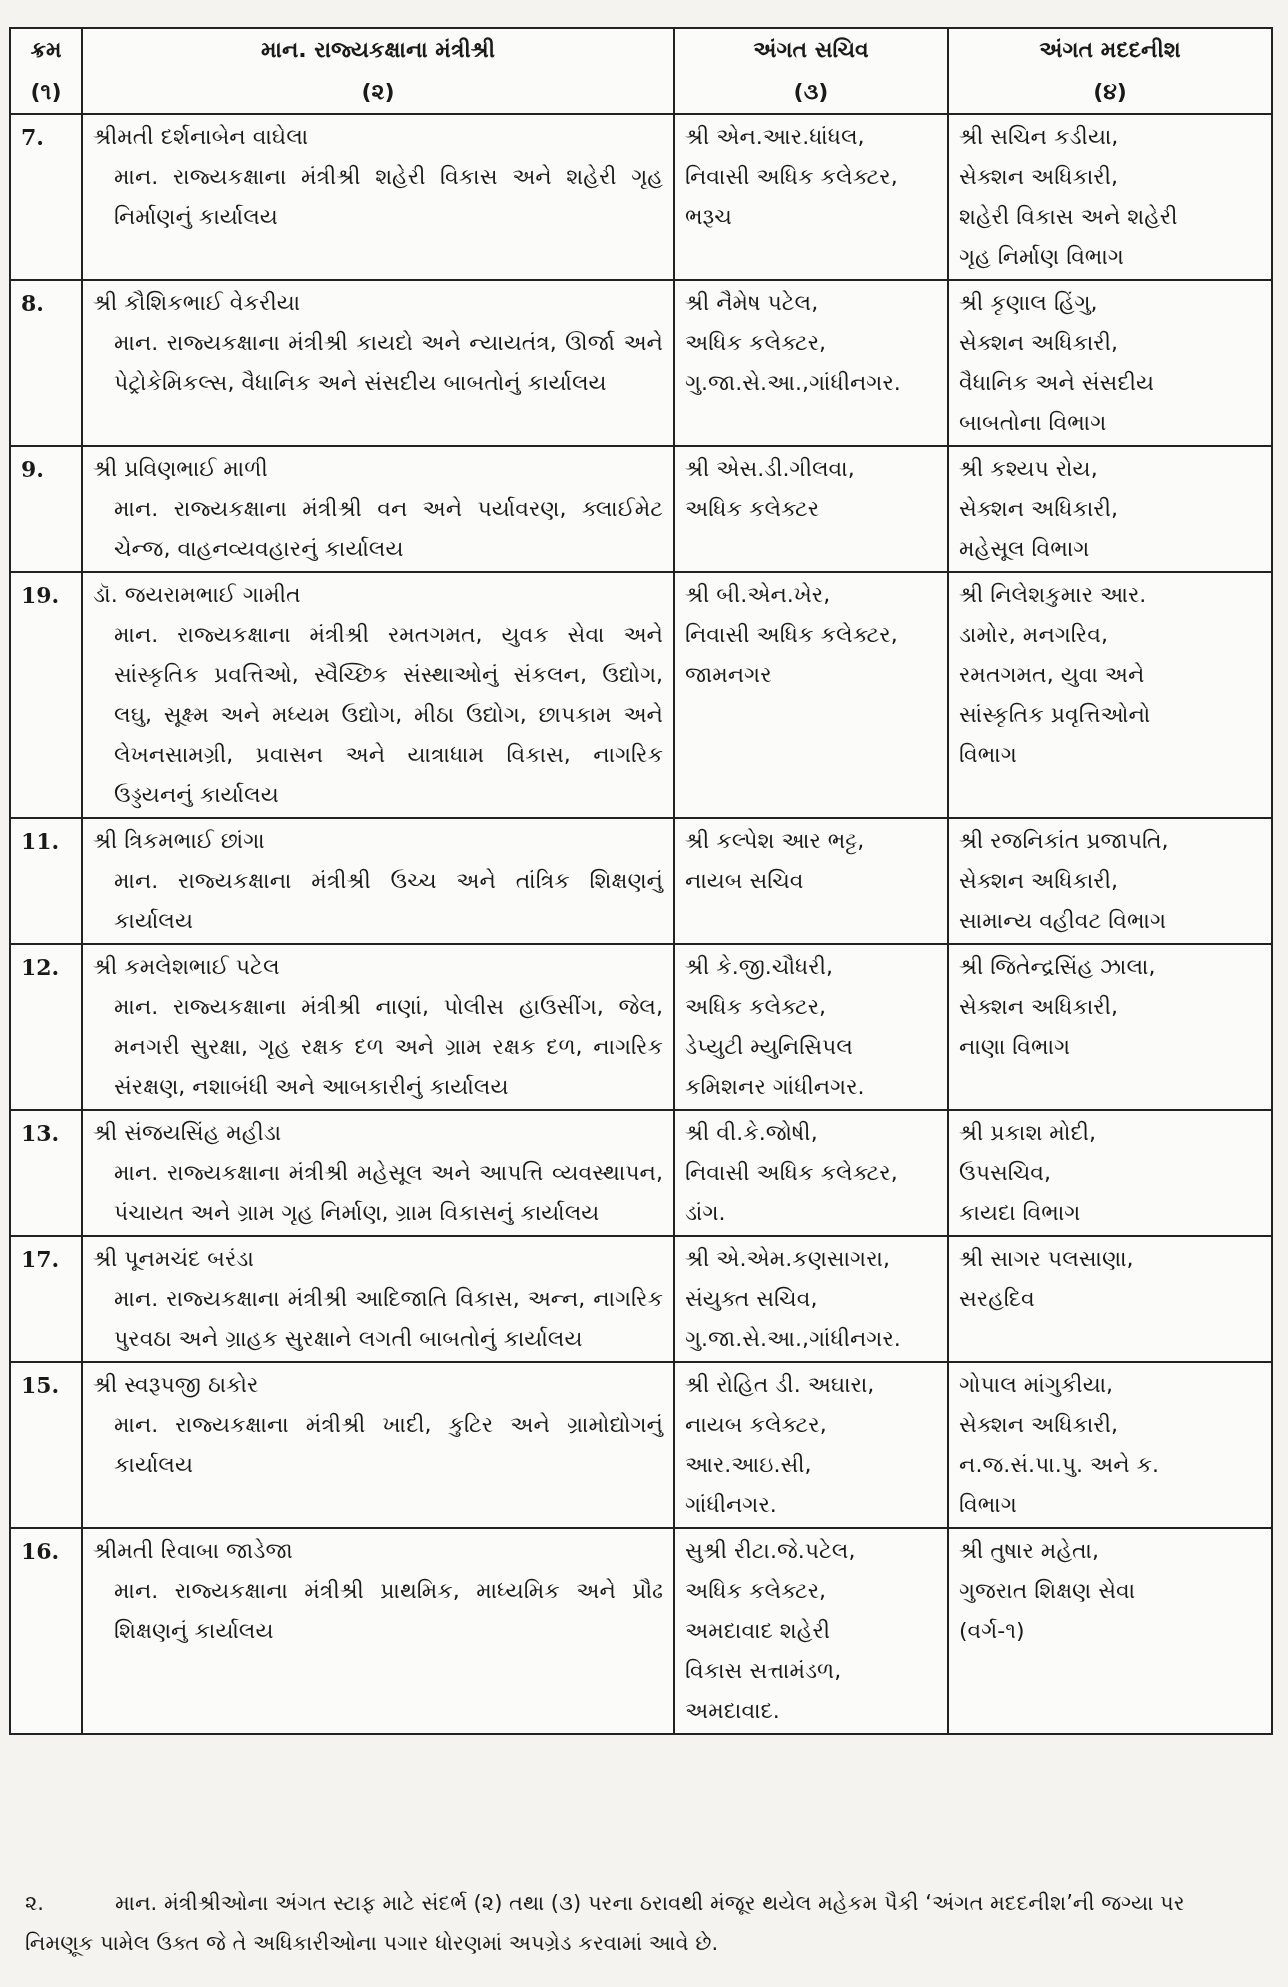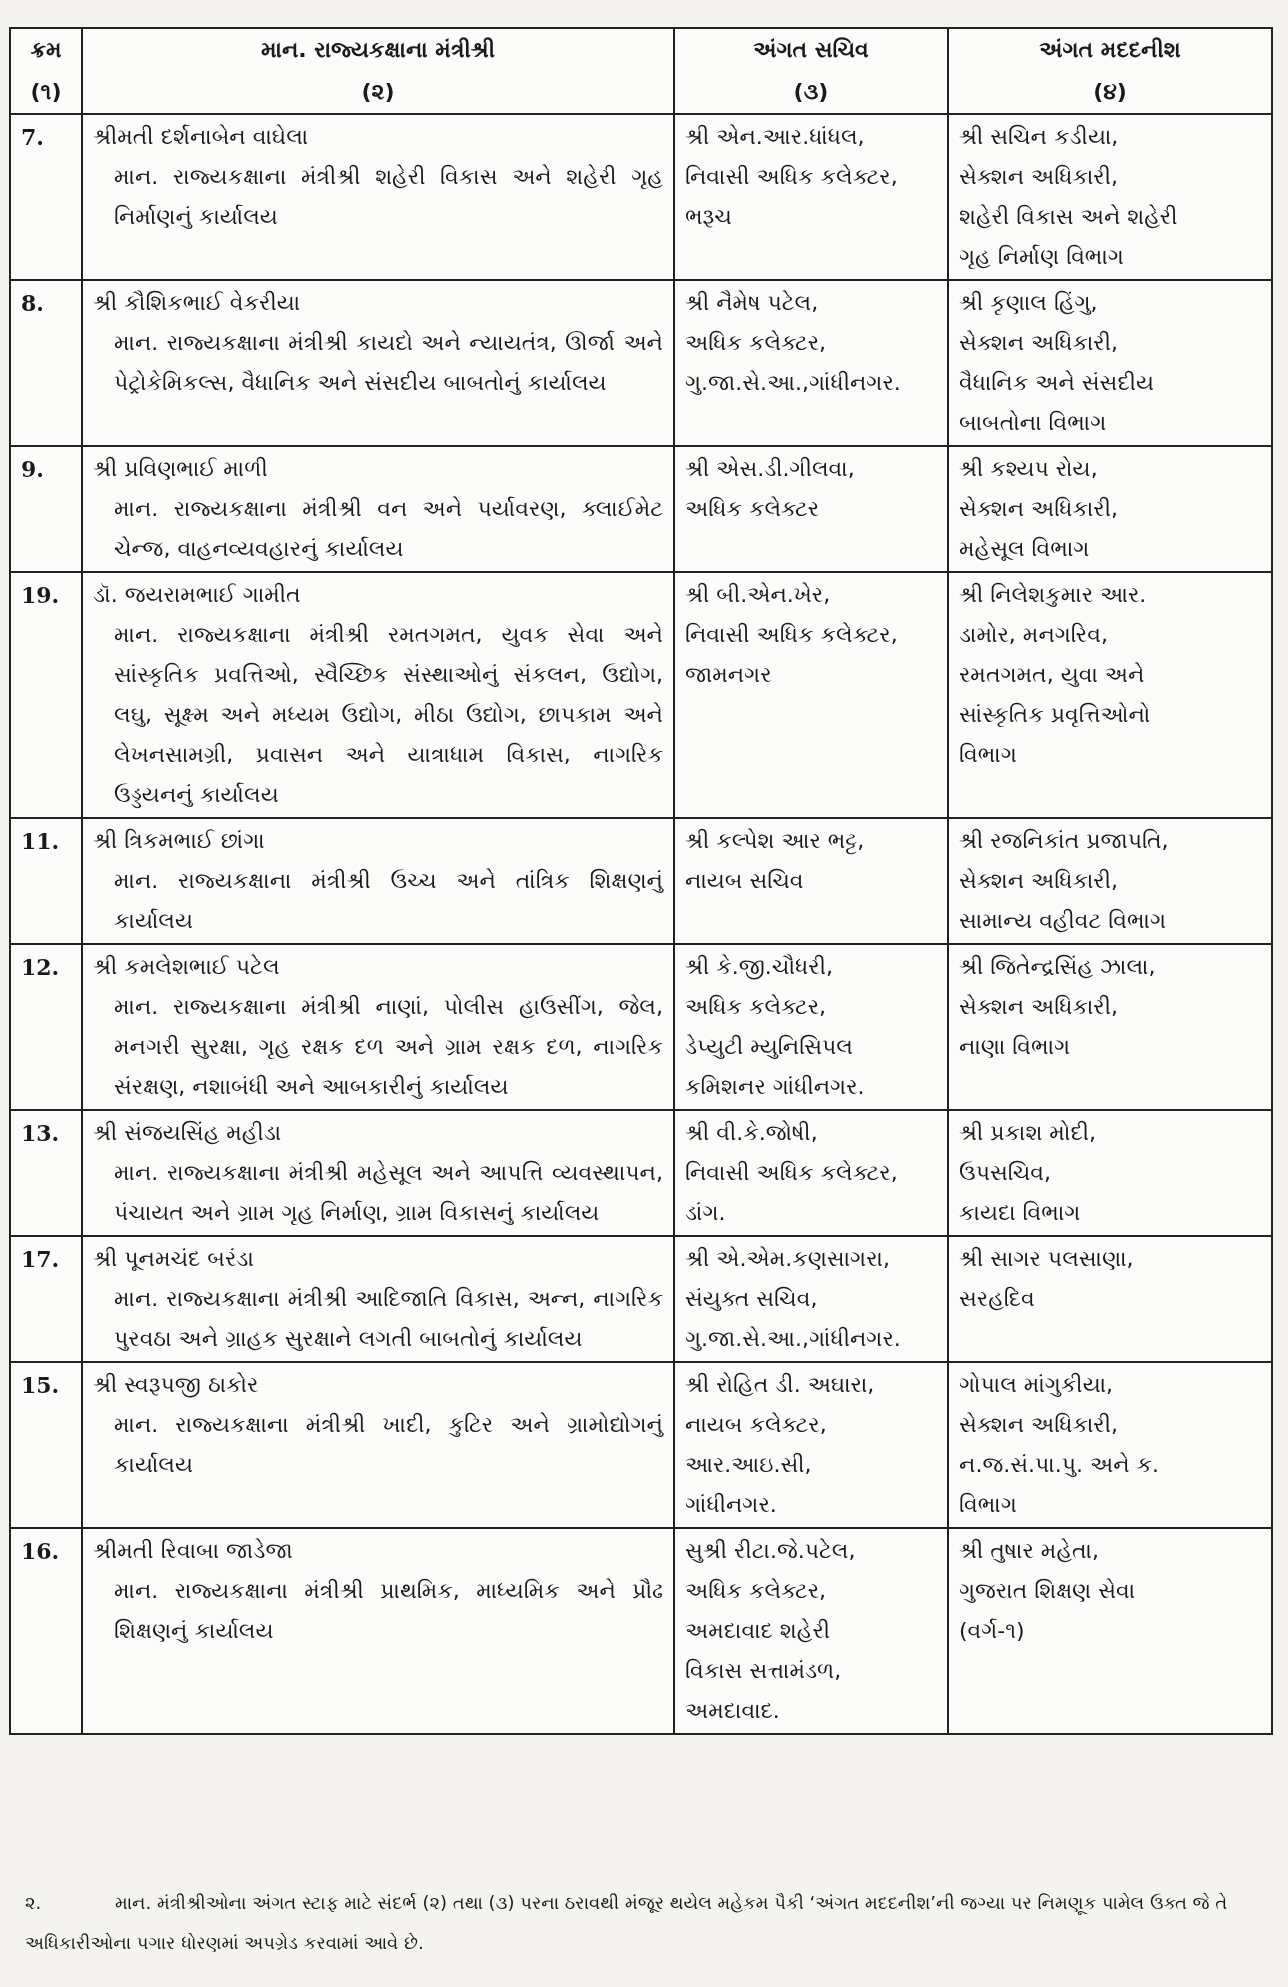--- a/index.html
+++ b/index.html
@@ -52,21 +52,21 @@
     padding-left: 10px;
   }
   .min-name { font-weight: normal; display: block; }
   .min-office { display: block; text-align: justify; margin-left: 21px; }
   .line { display: block; white-space: nowrap; }
   .footer-note {
     position: absolute;
     left: 25px;
     top: 1883px;
     width: 1230px;
-    font-size: 18px;
+    font-size: 21px;
     line-height: 40px;
   }
   .footer-note .pnum { display: inline-block; width: 90px; font-weight: normal; }
 </style>
 </head>
 <body>
 
 <div class="page">
   <table class="staff">
     <colgroup>

